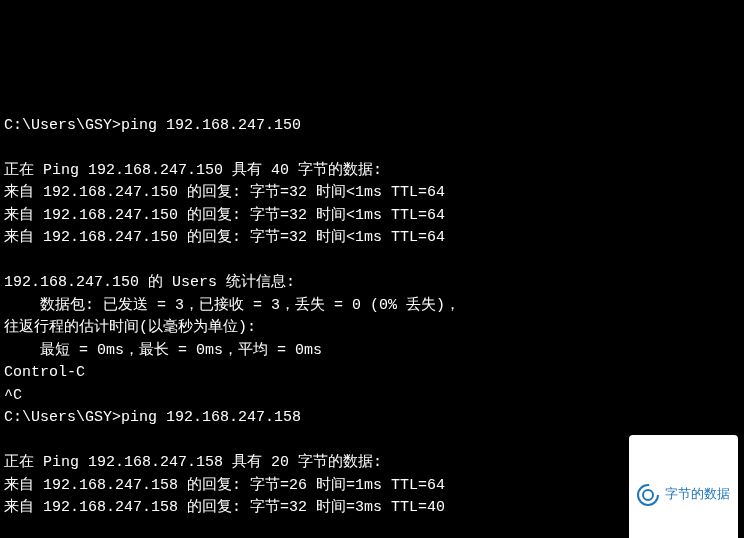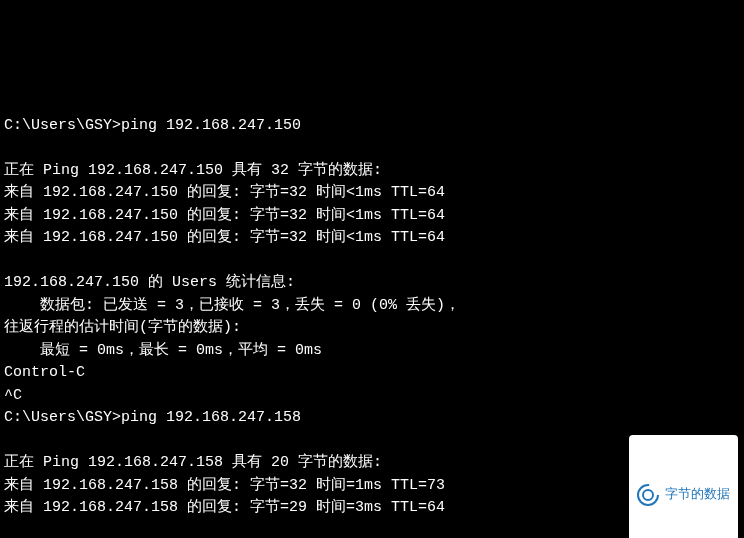--- a/index.html
+++ b/index.html
@@ -35,36 +35,36 @@
   }
   .watermark svg { display: block; }
 </style>
 </head>
 <body>
 
 
 
 <div class="terminal"><span><span>C:\Users\GSY&gt;</span><span>ping 192.168.247.150</span></span>
 <span></span>
-<span>正在 Ping 192.168.247.150 具有 32 字节的数据:</span>
+<span>正在 Ping 192.168.247.150 具有 40 字节的数据:</span>
 <span>来自 192.168.247.150 的回复: 字节=32 时间&lt;1ms TTL=64</span>
 <span>来自 192.168.247.150 的回复: 字节=32 时间&lt;1ms TTL=64</span>
 <span>来自 192.168.247.150 的回复: 字节=32 时间&lt;1ms TTL=64</span>
 <span></span>
 <span>192.168.247.150 的 Users 统计信息:</span>
 <span>    数据包: 已发送 = 3，已接收 = 3，丢失 = 0 (0% 丢失)，</span>
-<span>往返行程的估计时间(字节的数据):</span>
+<span>往返行程的估计时间(以毫秒为单位):</span>
 <span>    最短 = 0ms，最长 = 0ms，平均 = 0ms</span>
 <span>Control-C</span>
 <span>^C</span>
 <span><span>C:\Users\GSY&gt;</span><span>ping 192.168.247.158</span></span>
 <span></span>
 <span>正在 Ping 192.168.247.158 具有 20 字节的数据:</span>
-<span>来自 192.168.247.158 的回复: 字节=32 时间=1ms TTL=73</span>
-<span>来自 192.168.247.158 的回复: 字节=29 时间=3ms TTL=64</span>
+<span>来自 192.168.247.158 的回复: 字节=26 时间=1ms TTL=64</span>
+<span>来自 192.168.247.158 的回复: 字节=32 时间=3ms TTL=40</span>
 <span></span>
 
 
 
 </div>
 
 <div class="watermark">
   <span>
     <svg width="22" height="22" viewBox="0 0 22 22">
       <circle cx="11" cy="11" r="10" fill="none" stroke="#2277bb" stroke-width="2" stroke-dasharray="48 16"></circle>

